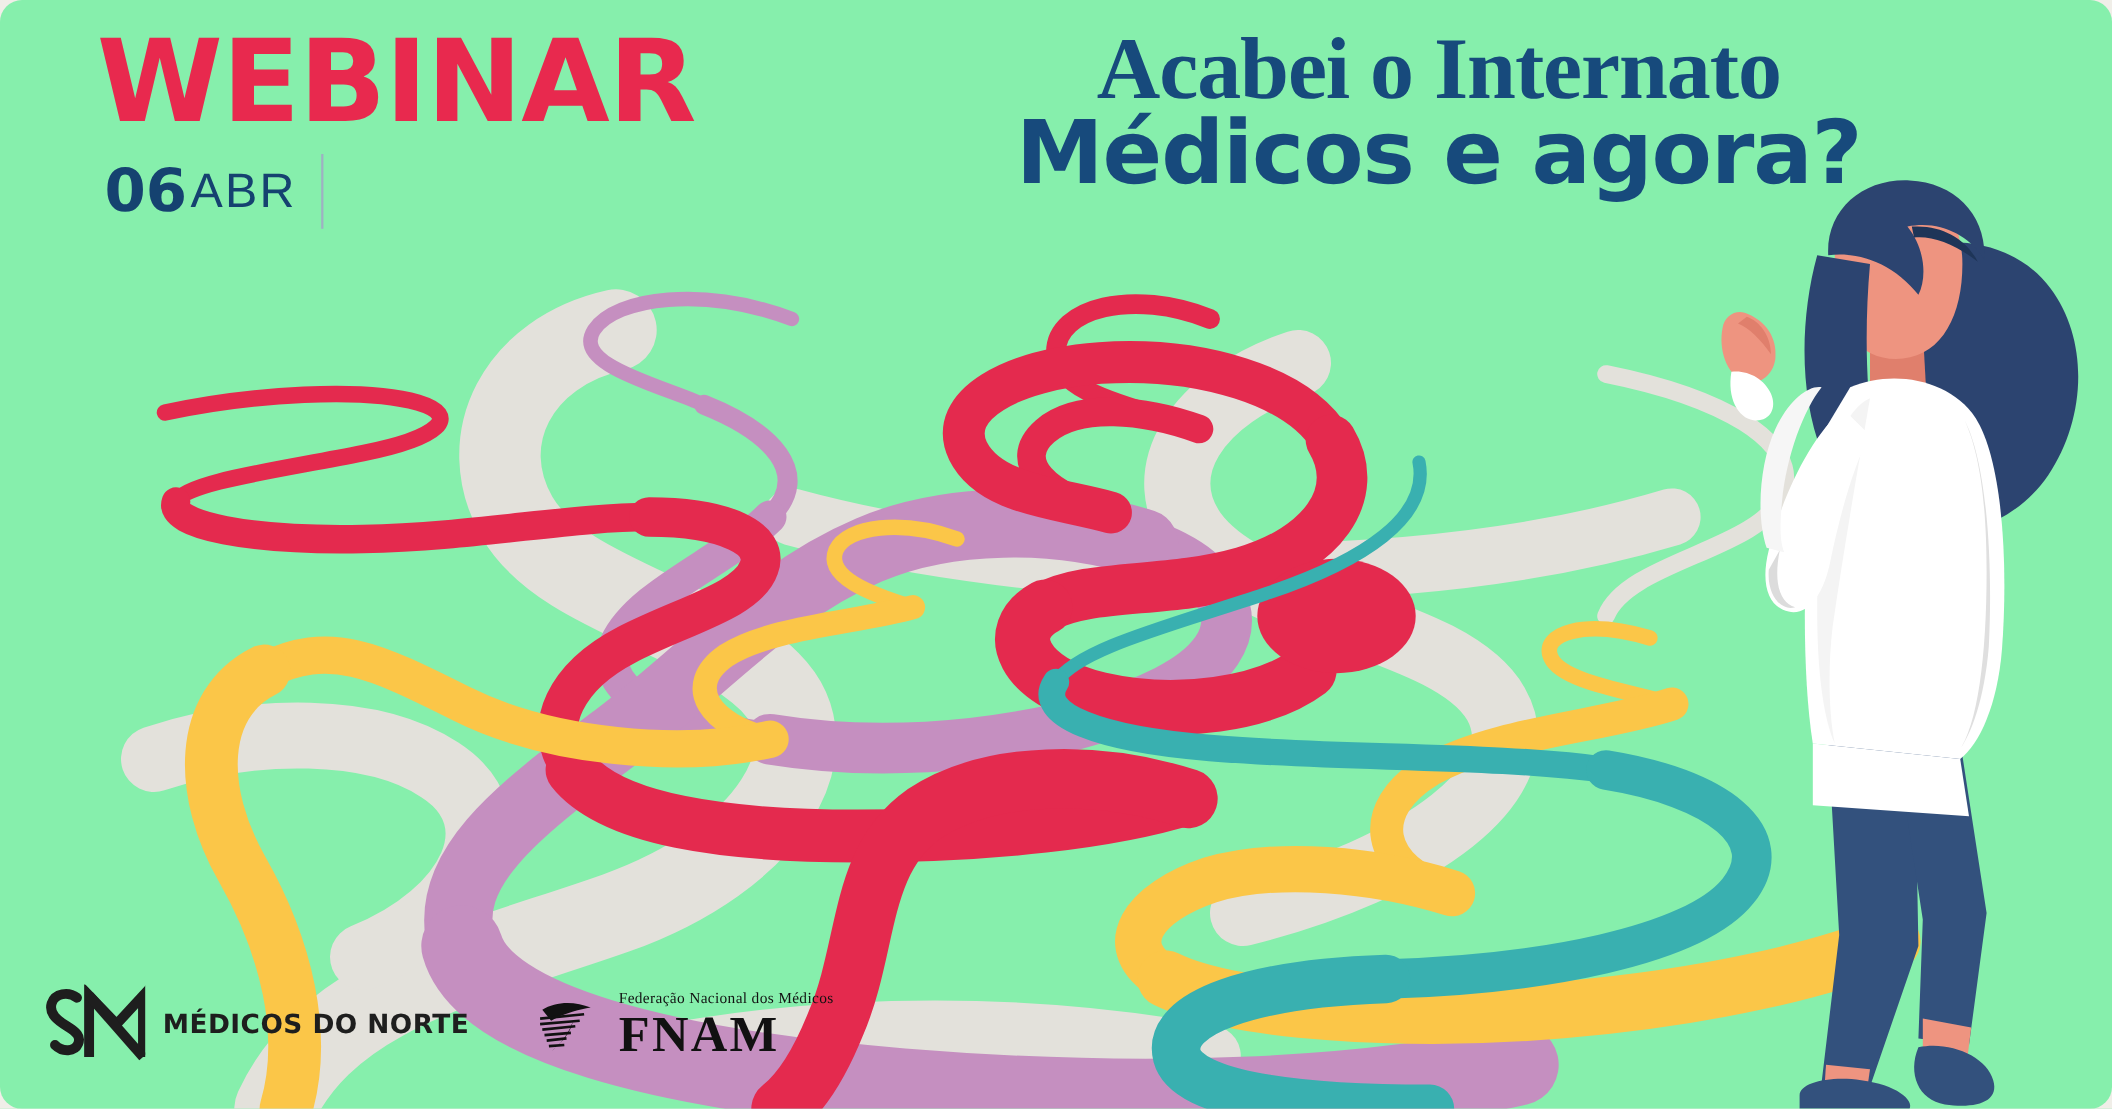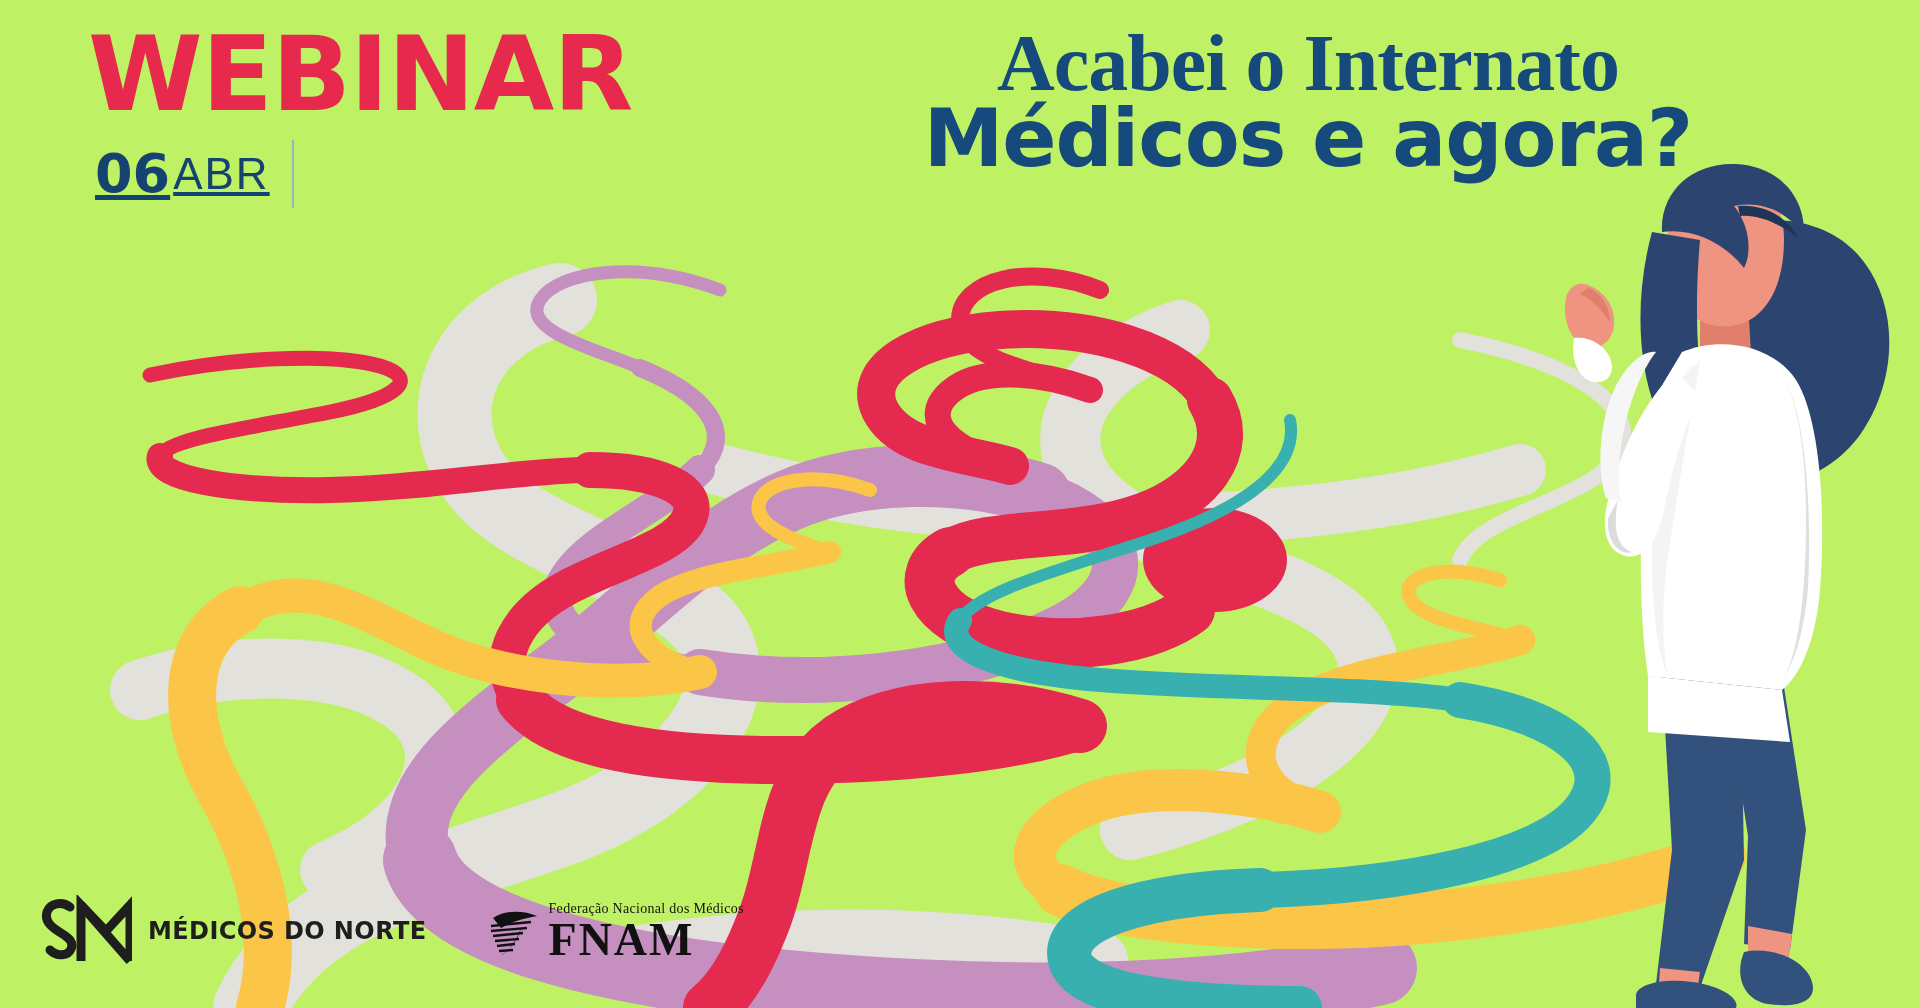--- a/index.html
+++ b/index.html
@@ -2,39 +2,38 @@
 <html><head>
 <meta charset="utf-8">
 <style>
   html,body{margin:0;padding:0;}
   body{
     width:1920px;height:1008px;overflow:hidden;
     font-family:"Liberation Sans", sans-serif;
     background:#F0EEE8;
     position:relative;
   }
-  .stage{position:absolute;inset:0;width:1920px;height:1008px;background:#bef264;overflow:hidden;}
+  .stage{position:absolute;inset:0;width:1920px;height:1008px;background:#86efac;overflow:hidden;border-radius:20px;}
   .art{position:absolute;inset:0;width:1920px;height:1008px;}
 
   
   .webinar{
     position:absolute;left:88px;top:22px;
     font-size:104px;line-height:1;
     font-weight:700;
     color:#E8294E;
     letter-spacing:-1px;
     font-family:"DejaVu Sans", sans-serif;
     white-space:nowrap;
   }
   .datetime{
     position:absolute;left:95px;top:140px;
     display:flex;align-items:center;
     color:#154270;
     white-space:nowrap;
-    text-decoration:underline;
   }
   .dt-day{
     font-size:54px;font-weight:700;line-height:1;
     font-family:"DejaVu Sans", sans-serif;
     letter-spacing:0px;
   }
   .dt-month{
     font-size:44px;font-weight:400;line-height:1;
     font-family:"Liberation Sans", sans-serif;
     letter-spacing:2px;margin-left:3px;text-align:right;
@@ -76,21 +75,21 @@
     font-weight:700;
     font-size:24px;
     line-height:1.16;
     letter-spacing:0.4px;
     white-space:nowrap;
   }
   .smn-text span{display:block;}
 
   .fnam{display:flex;align-items:center;margin-left:60px;}
   .fnam-mark{width:54px;height:56px;flex:none;}
-  .fnam-text{margin-left:8px;}
+  .fnam-text{margin-left:22px;}
   .fnam-top{
     color:#111;
     font-family:"Liberation Serif", serif;
     font-size:14px;
     line-height:1;
     letter-spacing:0.3px;
     white-space:nowrap;
   }
   .fnam-big{
     color:#111;

